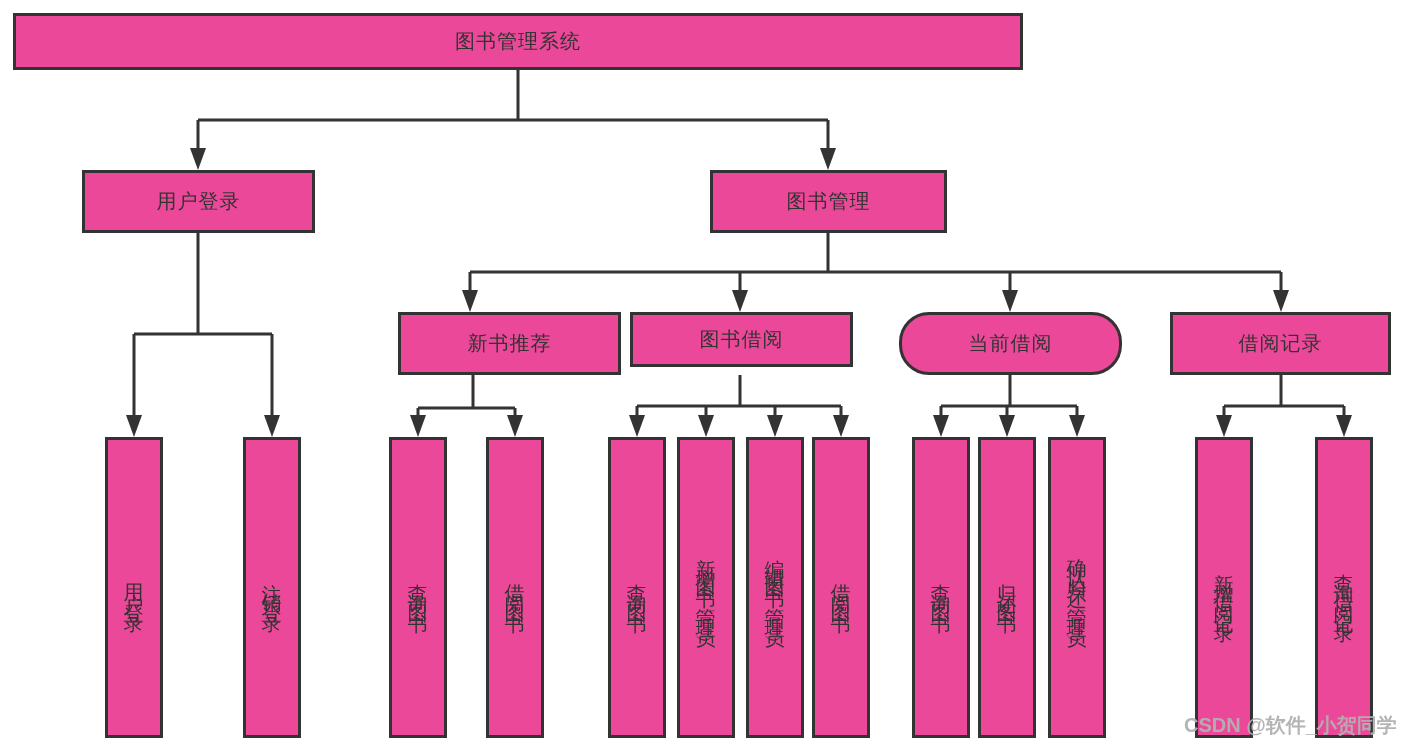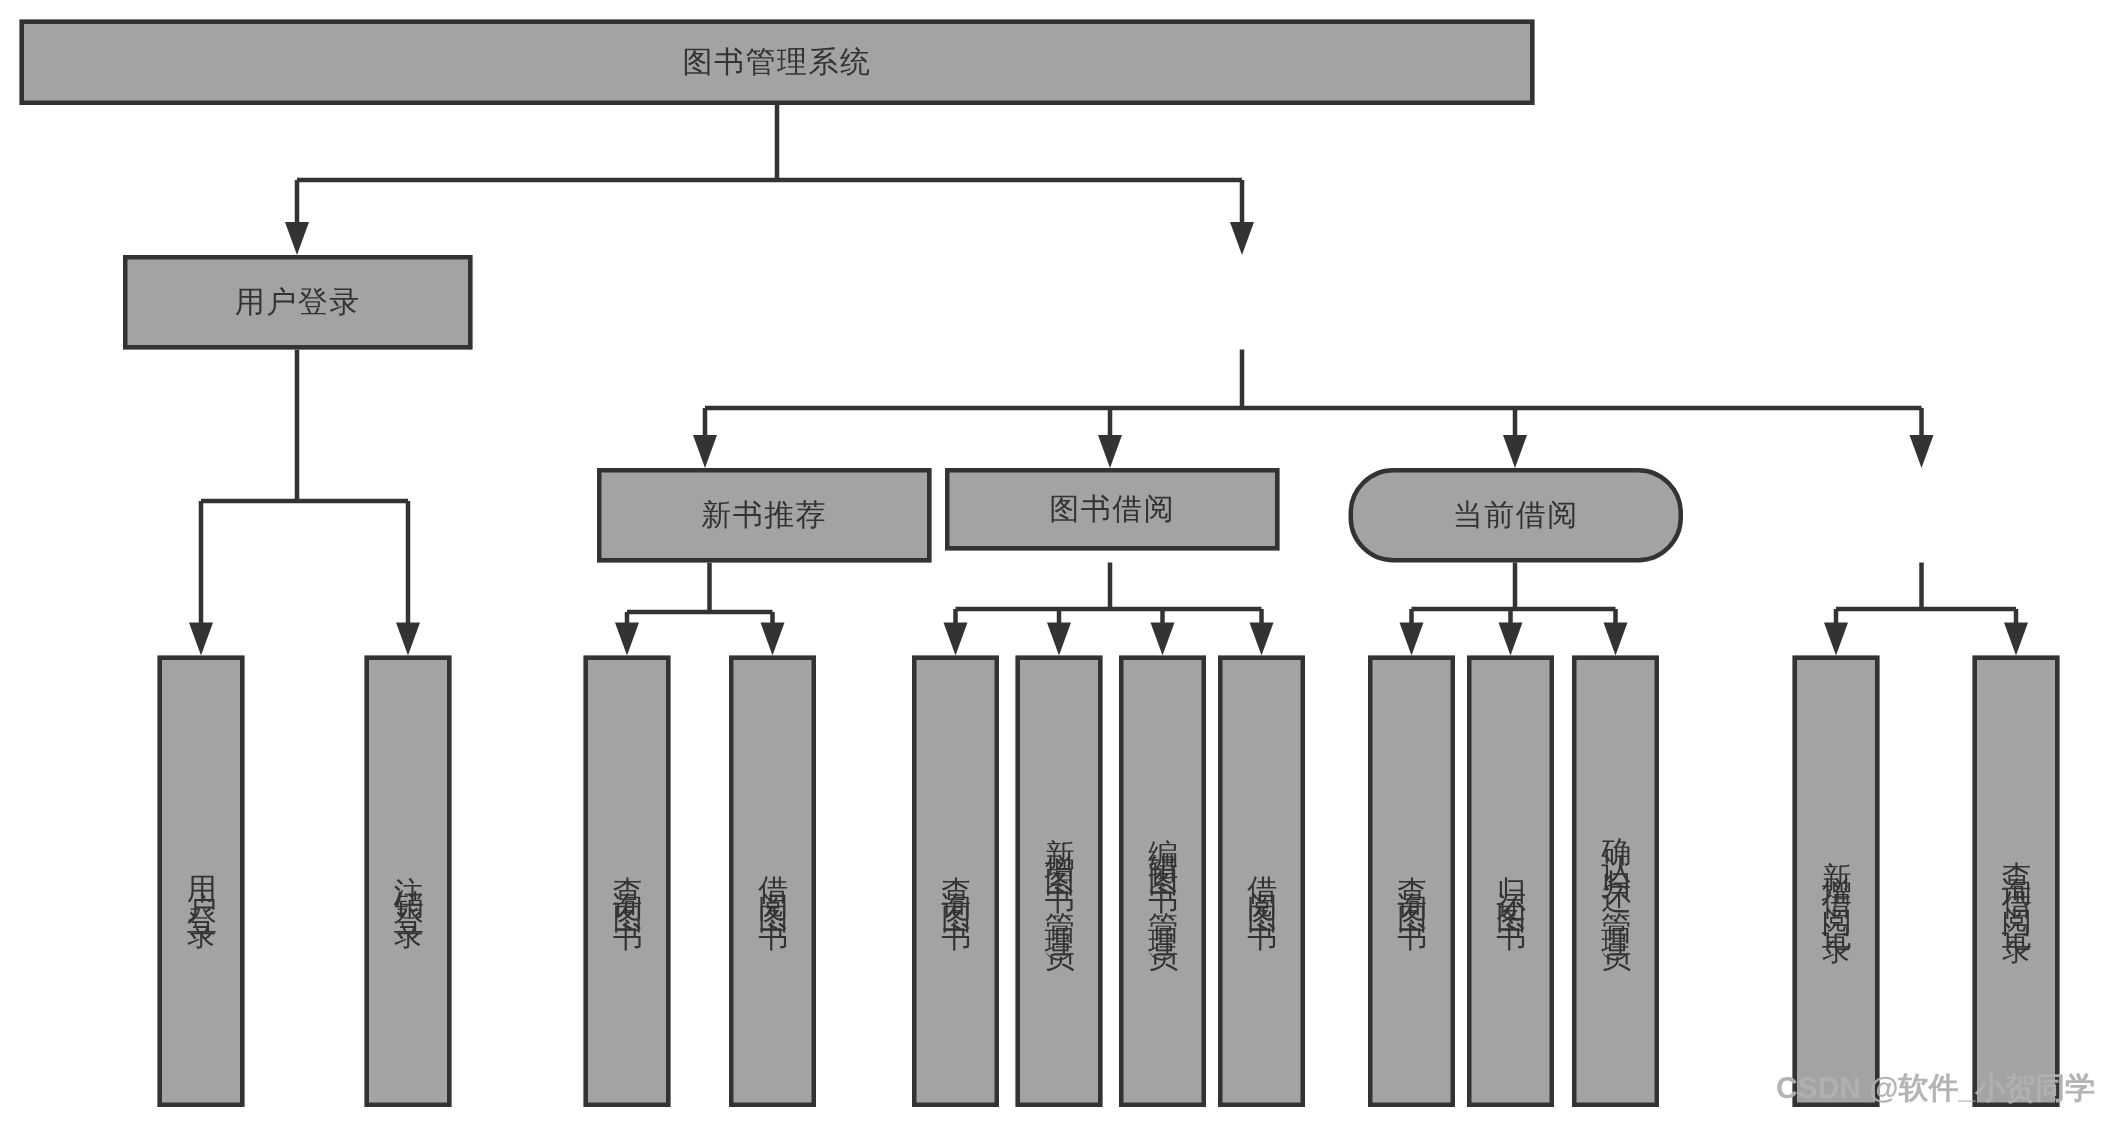--- a/index.html
+++ b/index.html
@@ -20,21 +20,21 @@
     left: 0;
     top: 0;
     width: 1405px;
     height: 747px;
     pointer-events: none;
   }
   .box {
     position: absolute;
     box-sizing: border-box;
     border: 3px solid #333333;
-    background: #a3a3a3;
+    background: #ec4899;
     display: flex;
     align-items: center;
     justify-content: center;
     color: #333333;
   }
   .box.h span {
     font-size: 20px;
     letter-spacing: 1px;
     white-space: nowrap;
   }
@@ -128,30 +128,36 @@
     </g>
   </svg>
 
   <div class="box h n-root">
     <span>图书管理系统</span>
   </div>
 
   <div class="box h n-login">
     <span>用户登录</span>
   </div>
+  <div class="box h n-mgmt">
+    <span>图书管理</span>
+  </div>
 
   <div class="box h n-newbook">
     <span>新书推荐</span>
   </div>
   <div class="box h n-borrow">
     <span>图书借阅</span>
   </div>
   <div class="box h n-current">
     <span>当前借阅</span>
   </div>
+  <div class="box h n-records">
+    <span>借阅记录</span>
+  </div>
 
   <div class="box v lf l-ulogin">
     <span>用户登录</span>
   </div>
   <div class="box v lf l-logout">
     <span>注销登录</span>
   </div>
 
   <div class="box v lf l-nbquery">
     <span>查询图书</span>

